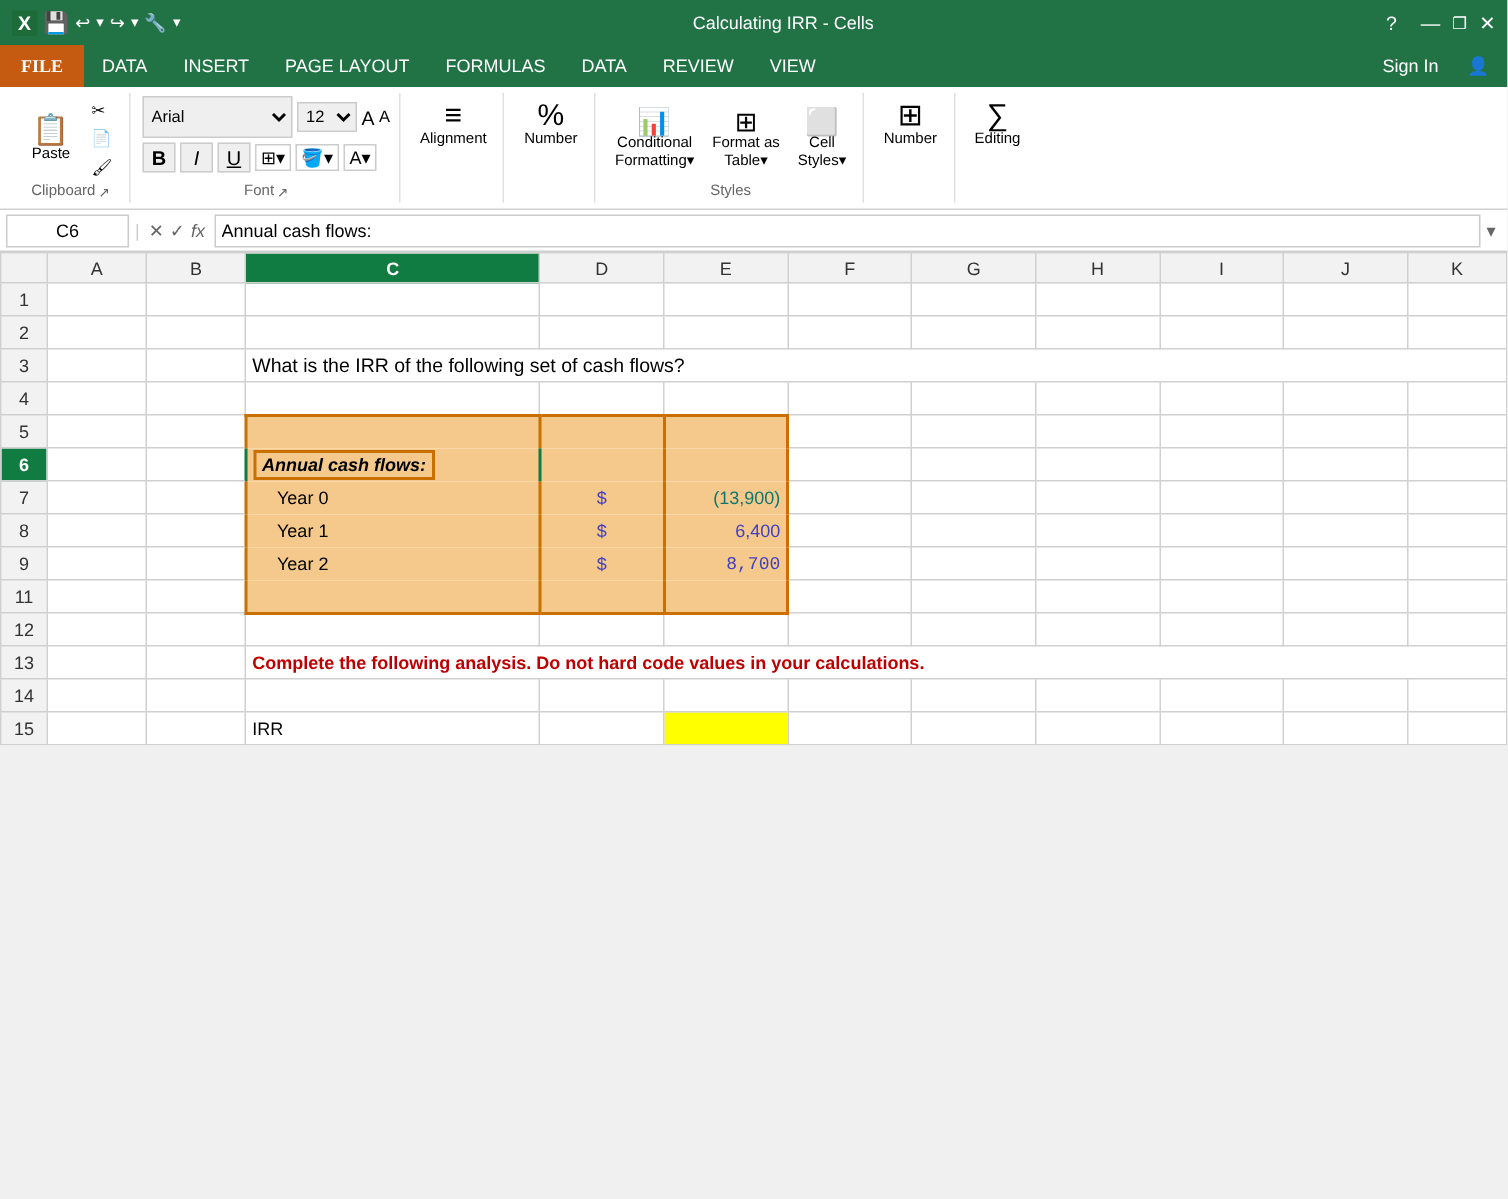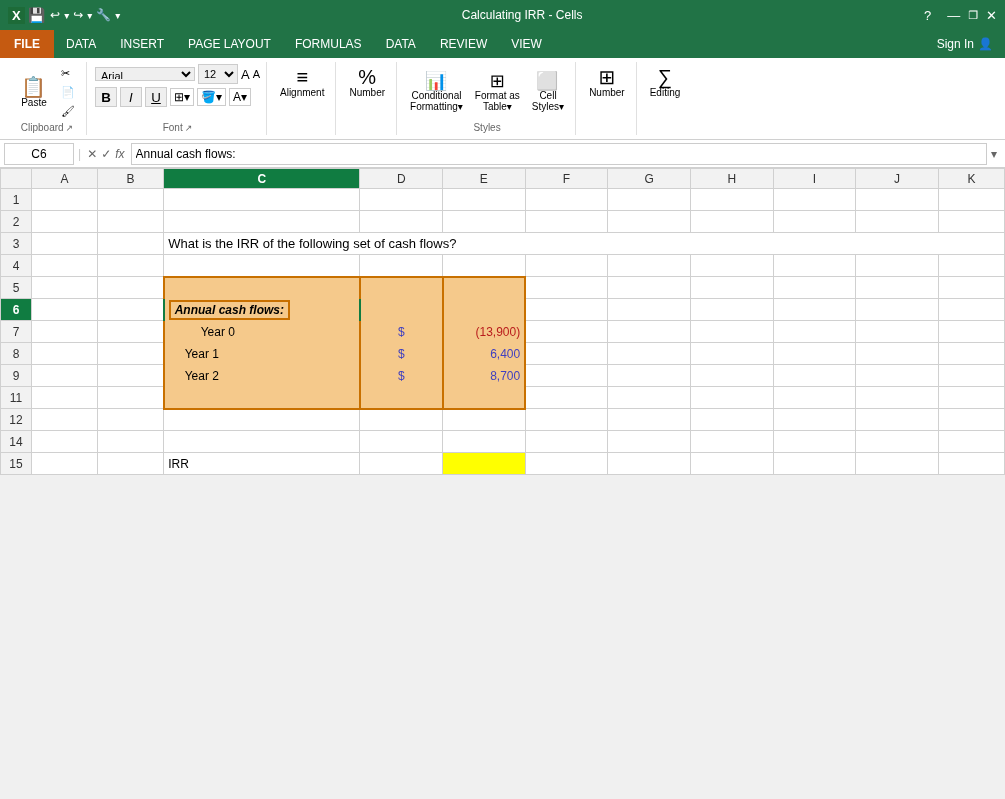--- a/index.html
+++ b/index.html
@@ -29,28 +29,29 @@
     #menu-bar .file-btn {
       background: #c55a11;
       color: white;
       padding: 4px 14px;
       font-size: 12px;
       font-weight: bold;
       height: 100%;
       display: flex;
       align-items: center;
       cursor: pointer;
+      font-family: Liberation Serif, serif;
     }
     #menu-bar .menu-item {
       color: white;
       padding: 4px 12px;
       font-size: 12px;
       cursor: pointer;
     }
-    #menu-bar .sign-in { margin-left: auto; color: white; padding: 4px 12px; font-size: 12px; display: flex; align-items: center; gap: 4px; }
+    #menu-bar .sign-in { margin-left: auto; color: white; padding: 4px 12px; font-size: 12px; display: flex; align-items: center; gap: 19px; }
 
     
     #ribbon-content {
       background: #fff;
       padding: 4px 8px;
       display: flex;
       align-items: stretch;
       gap: 2px;
       border-bottom: 1px solid #d0d0d0;
       min-height: 82px;
@@ -92,21 +93,21 @@
       padding: 1px 4px;
       border: 1px solid transparent;
       border-radius: 2px;
       cursor: pointer;
       font-size: 11px;
     }
 
     
     .font-select {
       width: 100px;
-      height: 14px;
+      height: 28px;
       font-size: 11px;
       border: 1px solid #ccc;
       padding: 1px;
     }
     .font-size-select {
       width: 40px;
       height: 20px;
       font-size: 11px;
       border: 1px solid #ccc;
       padding: 1px;
@@ -115,21 +116,21 @@
     
     #formula-bar {
       display: flex;
       align-items: center;
       background: #fff;
       border-bottom: 1px solid #d0d0d0;
       height: 28px;
       padding: 0 4px;
     }
     #cell-ref {
-      width: 70px;
+      width: 82px;
       height: 22px;
       border: 1px solid #ccc;
       text-align: center;
       font-size: 12px;
       margin-right: 4px;
     }
     #formula-bar-icons { display: flex; gap: 4px; margin: 0 6px; color: #666; }
     #formula-input {
       flex: 1;
       height: 22px;
@@ -480,23 +481,23 @@
         <td class="cell"></td>
         <td class="cell"></td>
         <td class="cell"></td>
         <td class="cell"></td>
       </tr>
 
       <tr>
         <td class="row-header">7</td>
         <td class="cell"></td>
         <td class="cell"></td>
-        <td class="cell orange-box" style="border-top:none;border-bottom:none;padding-left:36px;">Year 0</td>
+        <td class="cell orange-box" style="border-top:none;border-bottom:none;padding-left:20px;">Year 0</td>
         <td class="cell orange-box" style="border-top:none;border-bottom:none;text-align:center;color:#4040c0;">$</td>
-        <td class="cell orange-box" style="border-top:none;border-bottom:none;text-align:right;color:#b91c1c;">(13,900)</td>
+        <td class="cell orange-box" style="border-top:none;border-bottom:none;text-align:right;color:#0f766e;">(13,900)</td>
         <td class="cell"></td>
         <td class="cell"></td>
         <td class="cell"></td>
         <td class="cell"></td>
         <td class="cell"></td>
         <td class="cell"></td>
       </tr>
 
       <tr>
         <td class="row-header">8</td>
@@ -512,21 +513,21 @@
         <td class="cell"></td>
         <td class="cell"></td>
       </tr>
 
       <tr>
         <td class="row-header">9</td>
         <td class="cell"></td>
         <td class="cell"></td>
         <td class="cell orange-box" style="border-top:none;border-bottom:none;padding-left:20px;">Year 2</td>
         <td class="cell orange-box" style="border-top:none;border-bottom:none;text-align:center;color:#4040c0;">$</td>
-        <td class="cell orange-box" style="border-top:none;border-bottom:none;text-align:right;color:#4040c0;">8,700</td>
+        <td class="cell orange-box" style="border-top:none;border-bottom:none;text-align:right;color:#4040c0;font-family:Liberation Mono, monospace;">8,700</td>
         <td class="cell"></td>
         <td class="cell"></td>
         <td class="cell"></td>
         <td class="cell"></td>
         <td class="cell"></td>
         <td class="cell"></td>
       </tr>
 
 
       <tr>
@@ -552,20 +553,26 @@
         <td class="cell"></td>
         <td class="cell"></td>
         <td class="cell"></td>
         <td class="cell"></td>
         <td class="cell"></td>
         <td class="cell"></td>
         <td class="cell"></td>
         <td class="cell"></td>
       </tr>
 
+      <tr>
+        <td class="row-header">13</td>
+        <td class="cell"></td>
+        <td class="cell"></td>
+        <td class="cell instruction-text" colspan="9">Complete the following analysis. Do not hard code values in your calculations.</td>
+      </tr>
 
       <tr>
         <td class="row-header">14</td>
         <td class="cell"></td>
         <td class="cell"></td>
         <td class="cell"></td>
         <td class="cell"></td>
         <td class="cell"></td>
         <td class="cell"></td>
         <td class="cell"></td>

